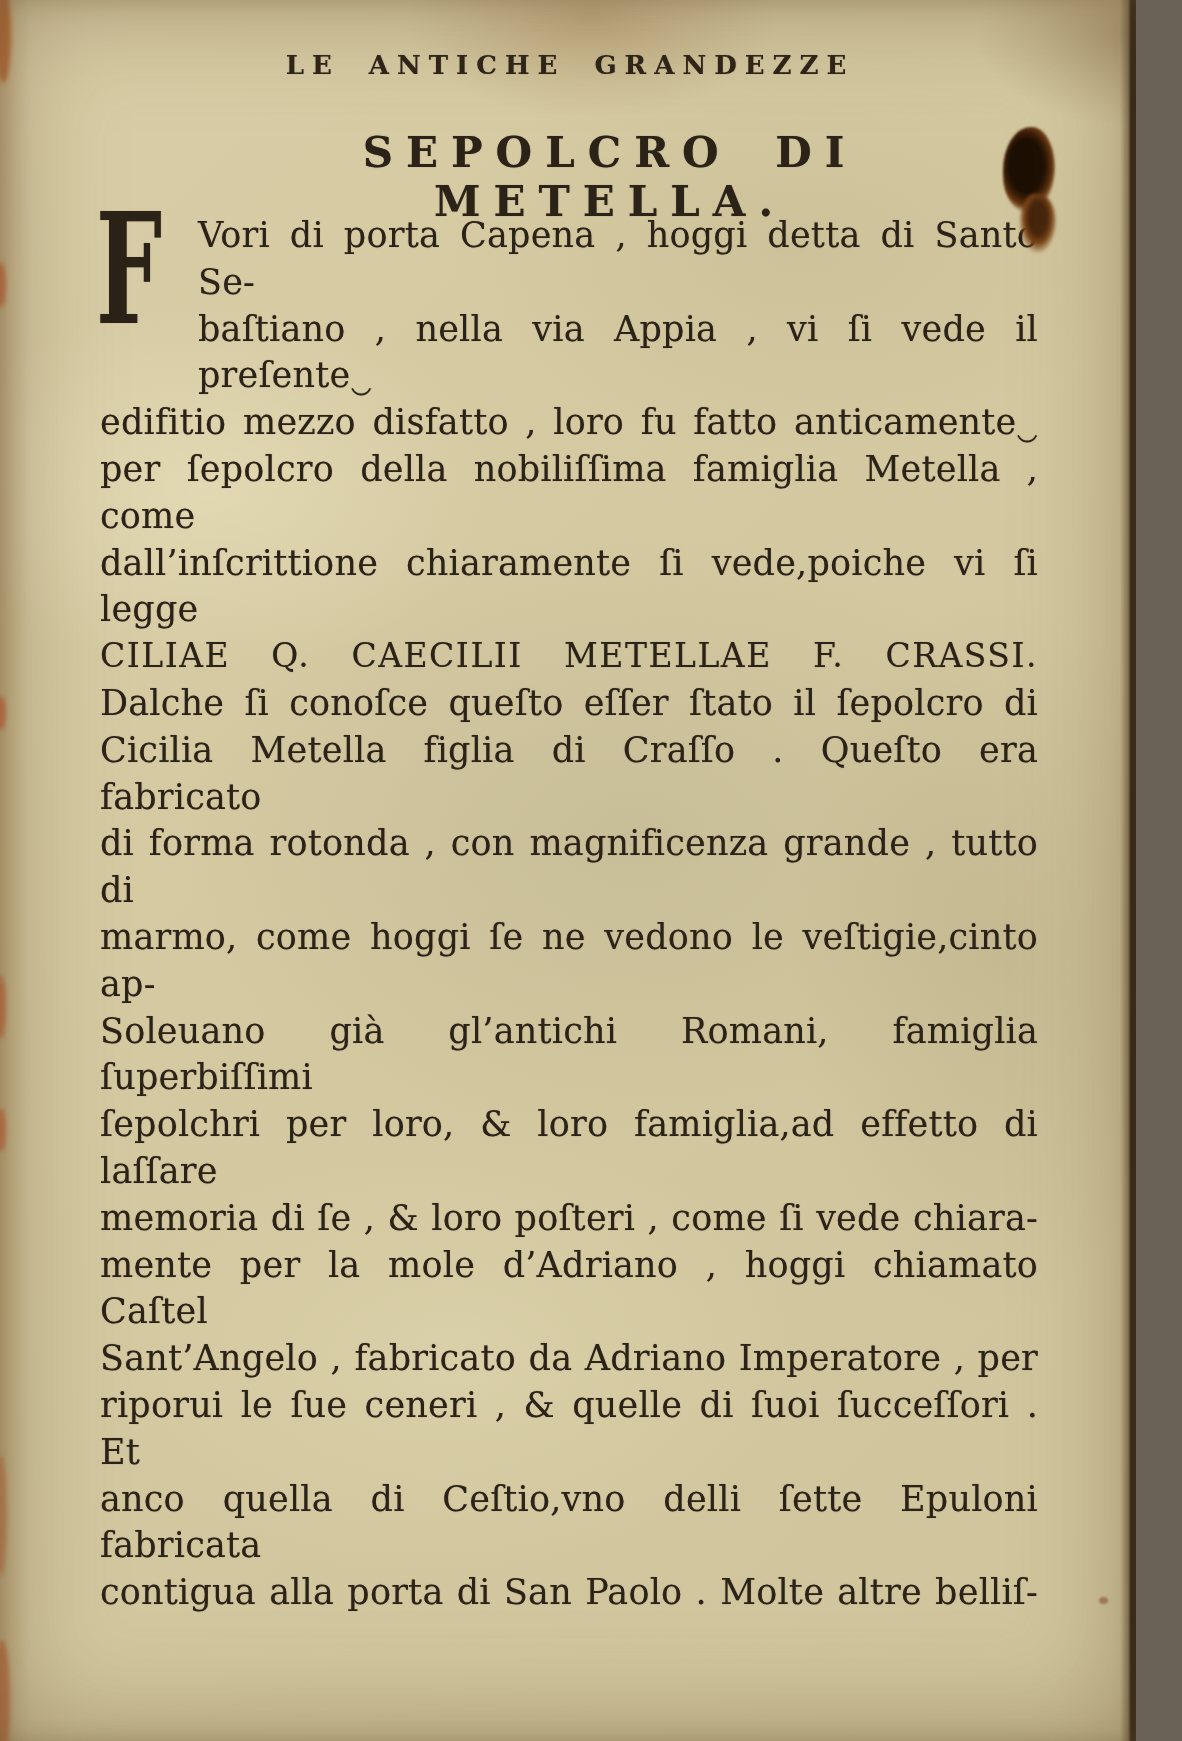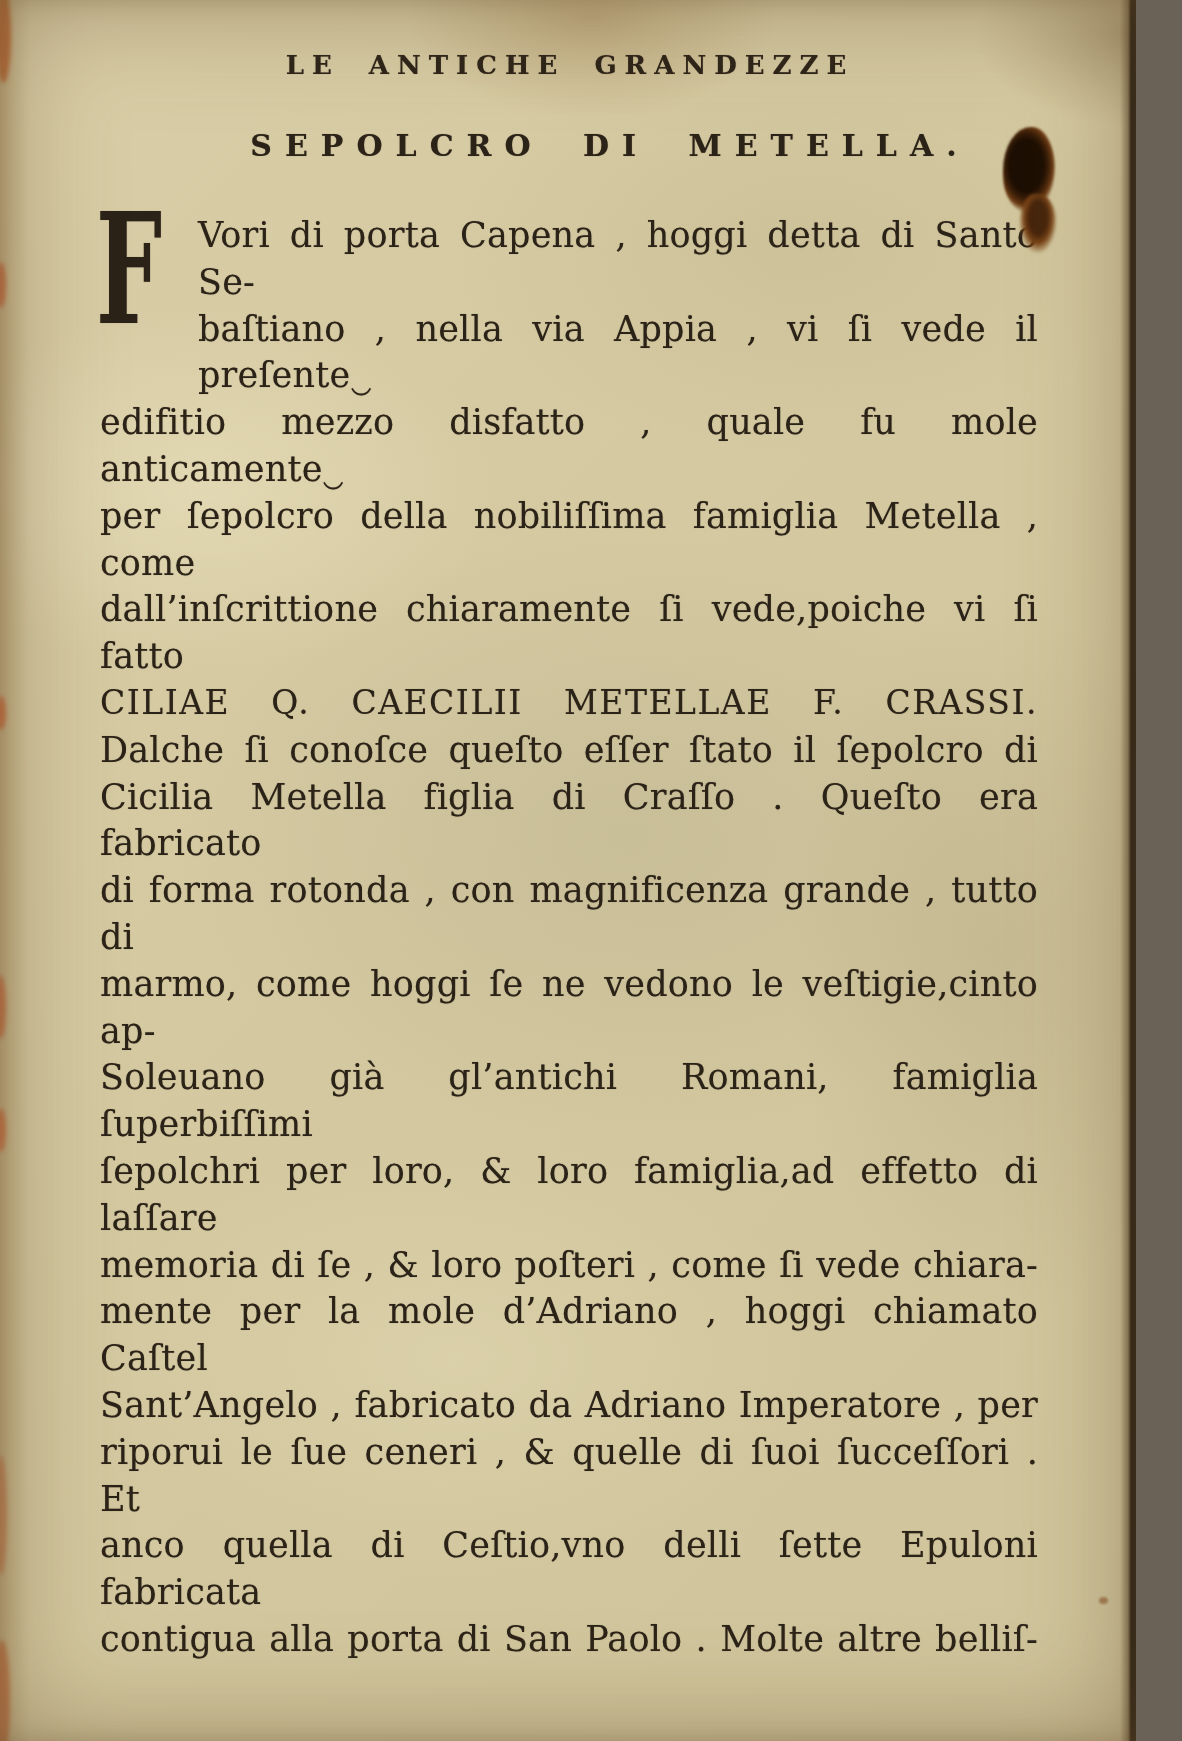--- a/index.html
+++ b/index.html
@@ -56,21 +56,21 @@
   }
   .running-header{
     position:absolute;left:100px;top:50px;width:940px;
     text-align:center;font-size:26px;font-weight:bold;
     letter-spacing:8px;word-spacing:12px;
     text-shadow:0 0 1px rgba(46,36,24,.45);
   }
   .section-title{
     position:absolute;left:100px;top:128px;width:940px;
     text-align:center;padding-left:80px;box-sizing:border-box;
-    font-size:30px;font-weight:bold;
+    font-size:42px;font-weight:bold;
     letter-spacing:13px;word-spacing:16px;
     text-shadow:0 0 1px rgba(46,36,24,.45);
   }
   .dropcap{
     position:absolute;left:96px;top:192px;
     font-size:150px;line-height:1;font-weight:bold;
     transform:scale(.62,1.02);transform-origin:top left;
     text-shadow:0 0 1px rgba(46,36,24,.5);
   }
   .body-text{
@@ -89,23 +89,23 @@
 </head>
 <body>
 
 <div class="page">
   <div class="running-header">LE ANTICHE GRANDEZZE</div>
   <div class="section-title">SEPOLCRO DI METELLA.</div>
   <div class="dropcap">F</div>
   <div class="body-text">
       <div class="body-line indent">Vori di porta Capena ,  hoggi detta di Santo Se-</div>
       <div class="body-line indent">baſtiano , nella via Appia , vi ſi vede il preſente‿</div>
-      <div class="body-line">edifitio mezzo disfatto , quale fu mole anticamente‿</div>
+      <div class="body-line">edifitio mezzo disfatto , loro fu fatto anticamente‿</div>
       <div class="body-line">per ſepolcro della nobiliſſima famiglia Metella , come</div>
-      <div class="body-line">dall’inſcrittione chiaramente ſi vede,poiche vi ſi fatto</div>
+      <div class="body-line">dall’inſcrittione chiaramente ſi vede,poiche vi ſi legge</div>
       <div class="body-line caps">CILIAE Q. CAECILII METELLAE F. CRASSI.</div>
       <div class="body-line">Dalche ſi conoſce queſto eſſer ſtato il ſepolcro di</div>
       <div class="body-line">Cicilia Metella figlia di Craſſo .  Queſto era fabricato</div>
       <div class="body-line">di forma rotonda , con magnificenza grande , tutto di</div>
       <div class="body-line">marmo, come hoggi ſe ne vedono le veſtigie,cinto ap-</div>
       <div class="body-line">Soleuano già gl’antichi Romani, famiglia ſuperbiſſimi</div>
       <div class="body-line">ſepolchri per loro, &amp; loro famiglia,ad effetto di laſſare</div>
       <div class="body-line">memoria di ſe , &amp; loro poſteri , come ſi vede chiara-</div>
       <div class="body-line">mente per la mole d’Adriano , hoggi chiamato Caſtel</div>
       <div class="body-line">Sant’Angelo ,  fabricato da Adriano Imperatore , per</div>

